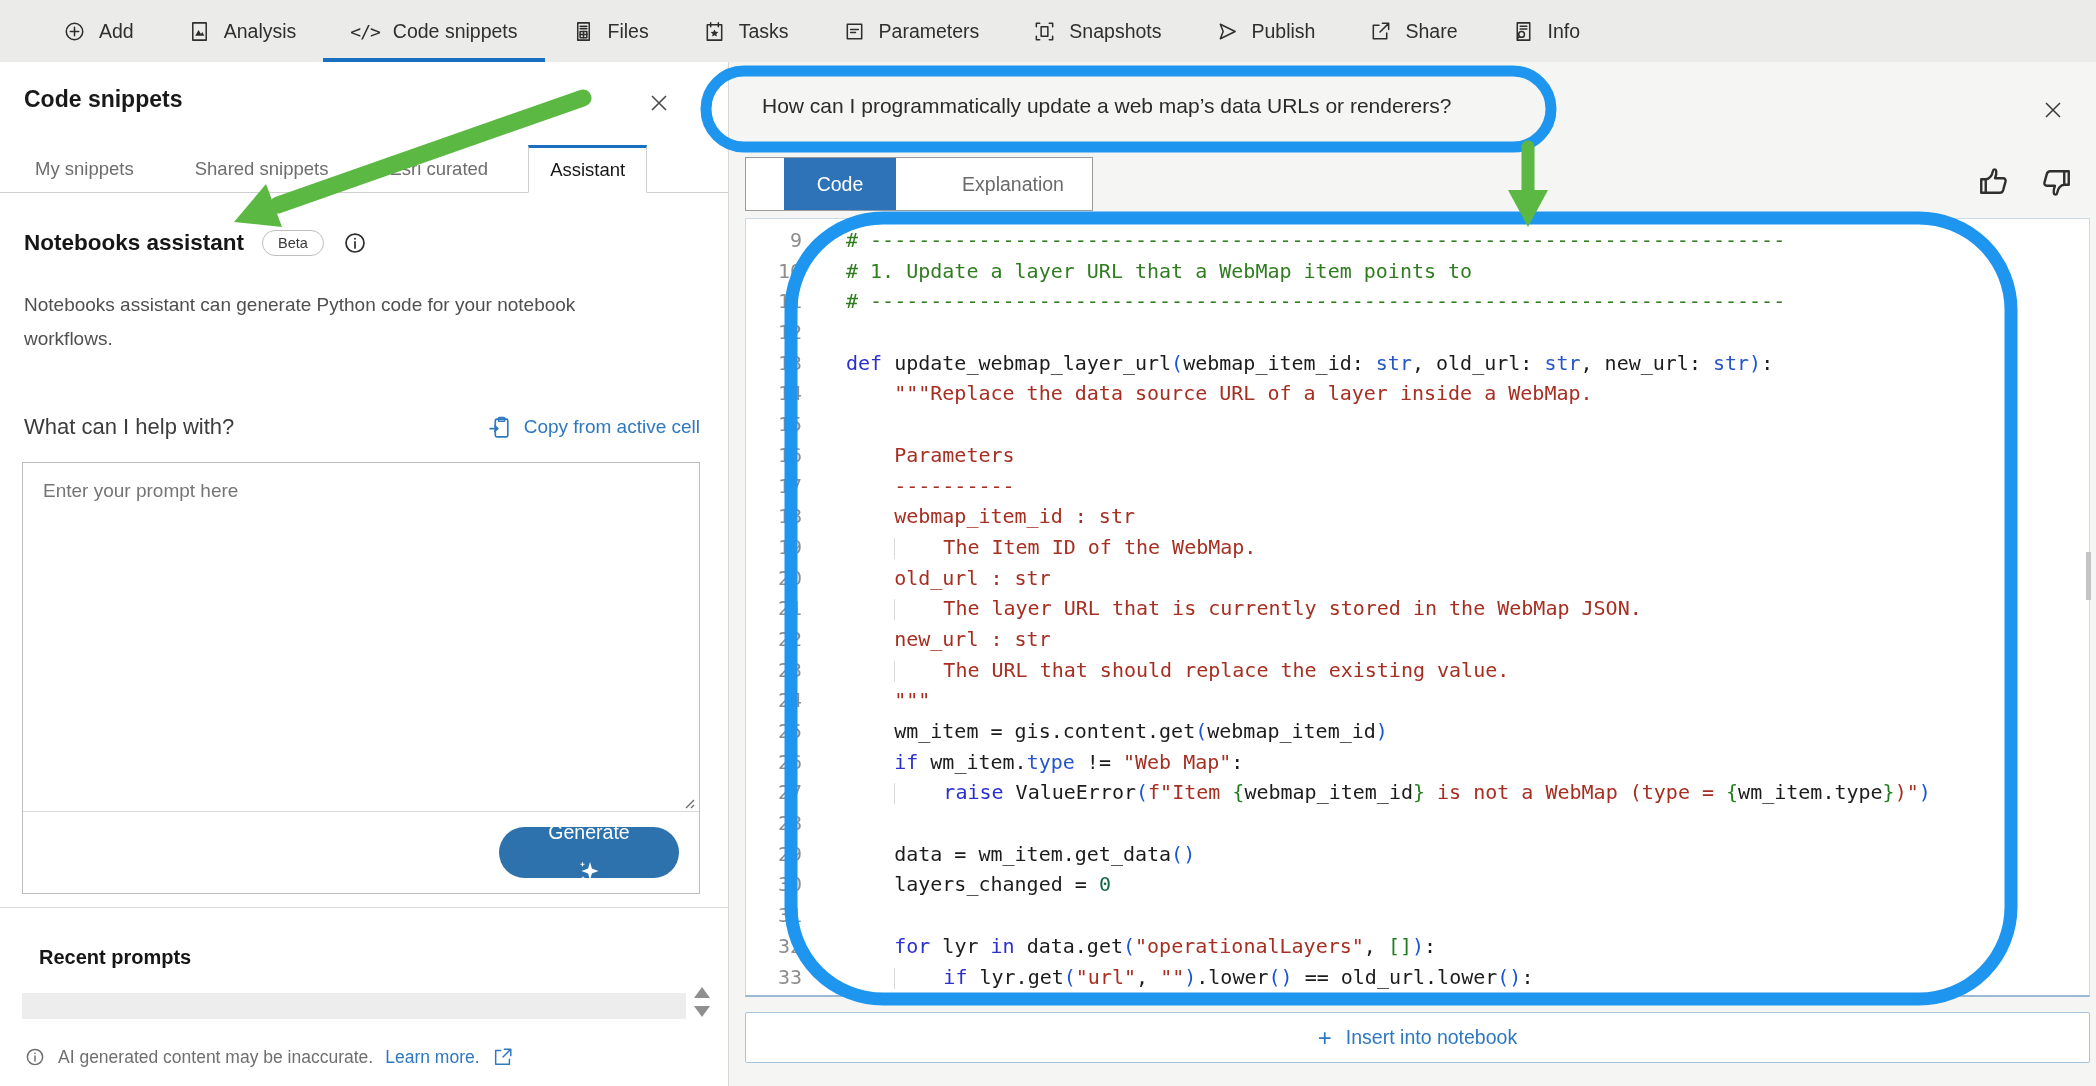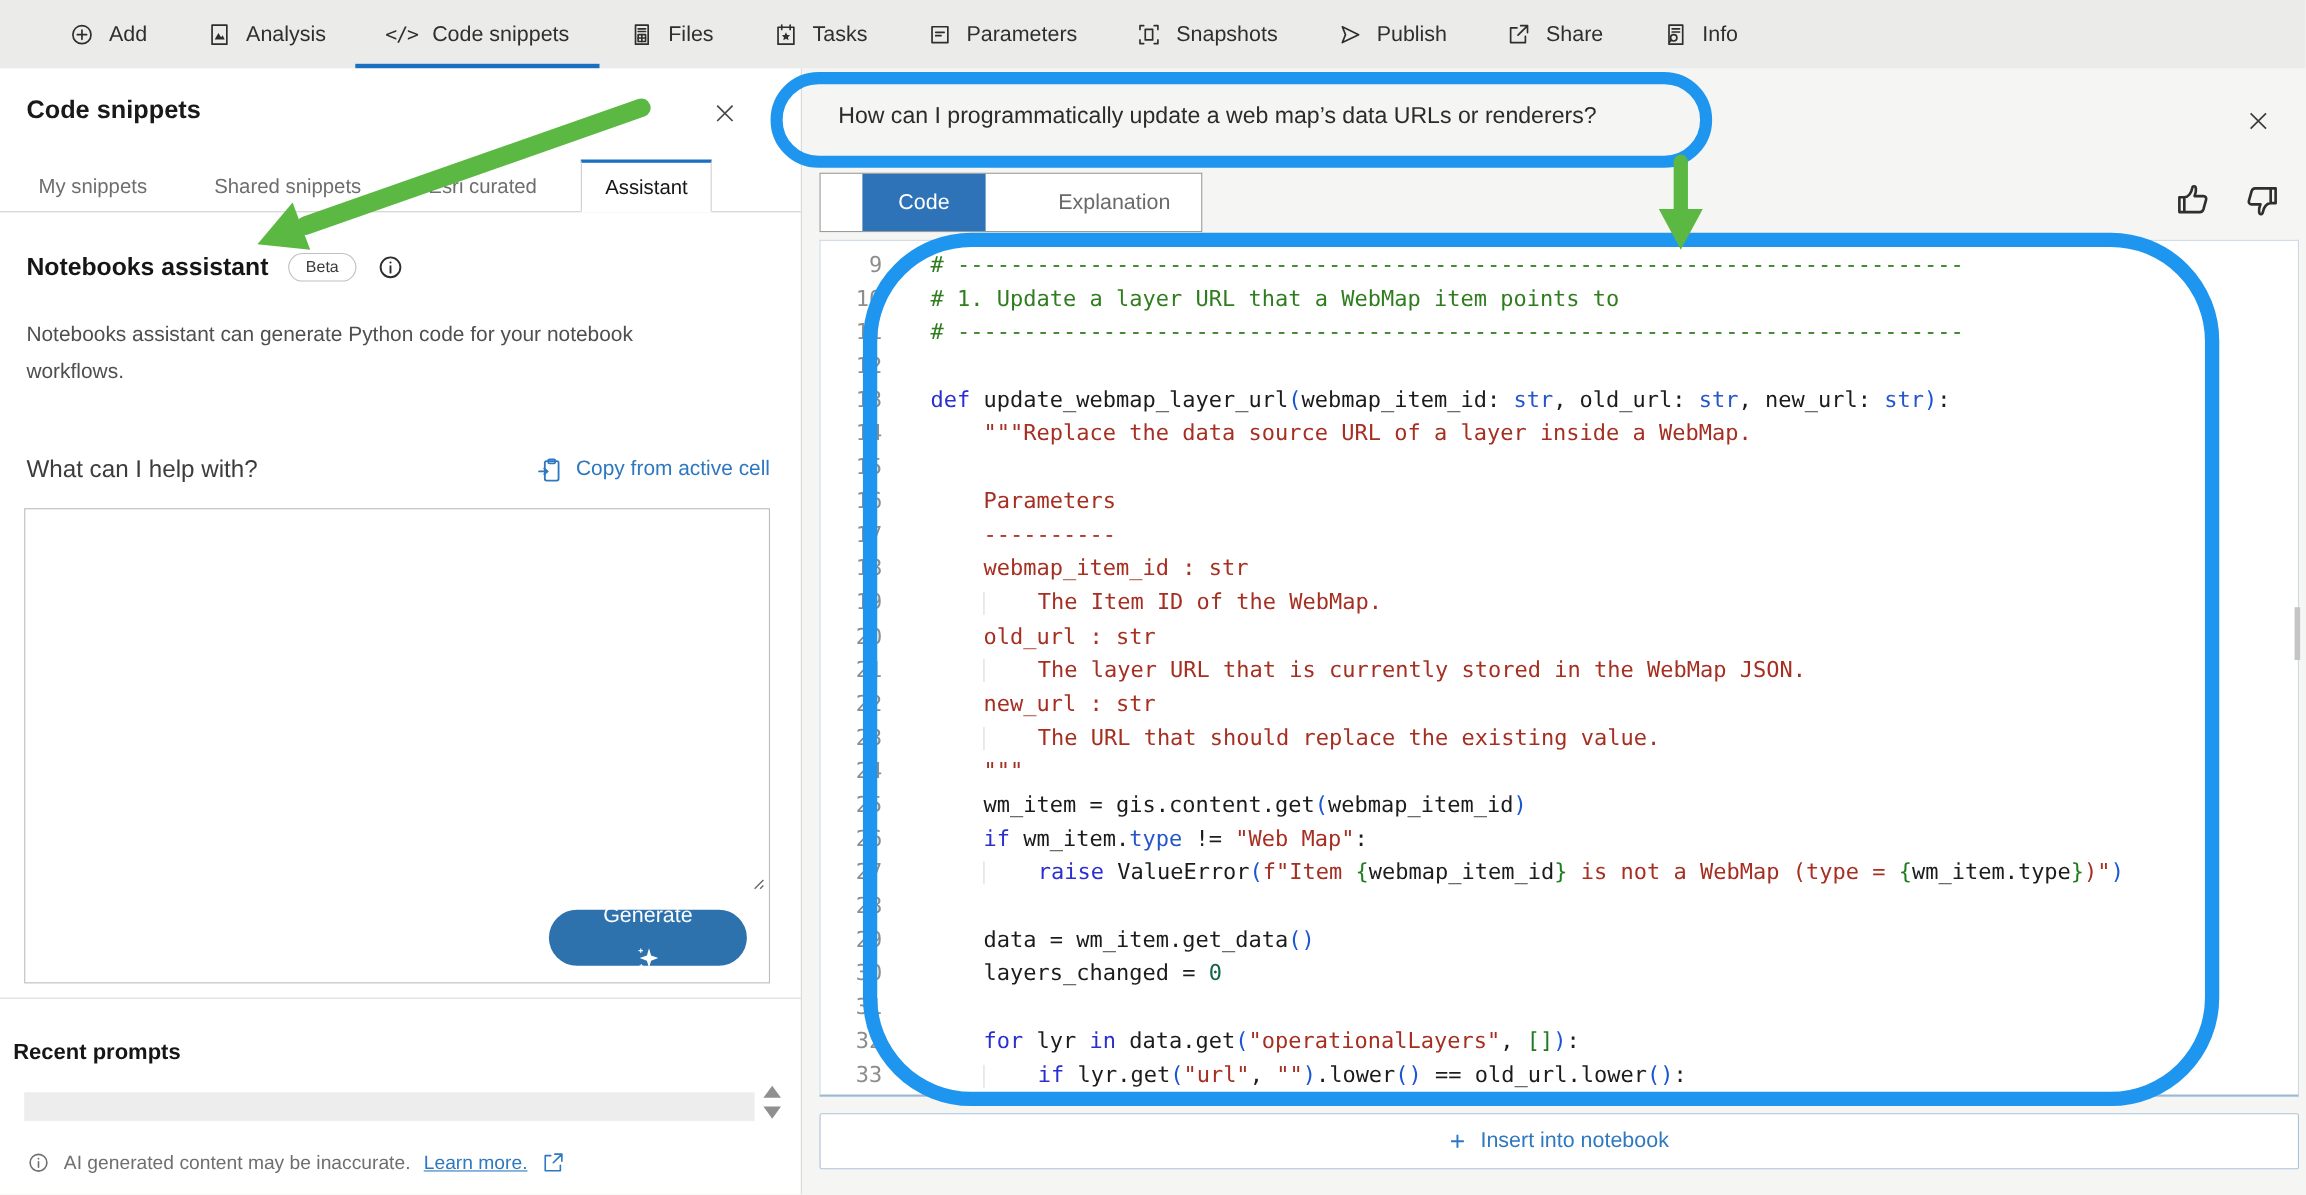--- a/index.html
+++ b/index.html
@@ -38,27 +38,27 @@
               background:#fff;box-sizing:border-box;}
   .prompt-input{position:absolute;left:0;top:0;right:0;height:349px;border:none;border-bottom:1px solid #d9d9d9;
               resize:none;outline:none;font-family:"Liberation Sans",sans-serif;font-size:19px;color:#2e2e2e;
               padding:17px 20px;box-sizing:border-box;width:100%;}
   .prompt-input::placeholder{color:#757575;}
   .resize-glyph{position:absolute;right:3px;top:333px;}
   .generate-btn{position:absolute;right:20px;top:364px;width:180px;height:51px;border-radius:26px;
               background:var(--generate-blue,#2e72ad);color:#fff;font-size:19.5px;display:flex;align-items:center;
               justify-content:center;gap:14px;cursor:pointer;flex-direction:column;}
   .panel-divider{position:absolute;left:0;right:0;top:845px;height:1px;background:#dadada;}
-  .recent-heading{position:absolute;left:12px;top:884px;font-size:20px;font-weight:700;color:#161616;}
+  .recent-heading{position:absolute;left:39px;top:884px;font-size:20px;font-weight:700;color:#161616;}
   .recent-item{position:absolute;left:22px;top:931px;width:664px;height:26px;background:#ededed;cursor:pointer;}
   .spin{position:absolute;left:694px;width:0;height:0;border-left:8px solid transparent;border-right:8px solid transparent;cursor:pointer;}
   .spin.up{top:925px;border-bottom:11px solid #8f8f8f;}
   .spin.down{top:944px;border-top:11px solid #8f8f8f;}
   .ai-note{position:absolute;left:24px;top:984px;display:flex;align-items:center;gap:12px;font-size:17.5px;color:#6f6f6f;}
-  .learn-more{color:var(--link-blue,#2e78c0);text-decoration:underline;cursor:pointer;}
+  .learn-more{color:var(--link-blue,#2e78c0);cursor:pointer;}
 
   
   .right-panel{position:absolute;left:729px;top:62px;right:0;bottom:0;background:#f5f5f4;}
   .question{position:absolute;left:762px;top:94px;width:800px;font-size:21px;color:#2b2b2b;z-index:1;}
   .resp-close{position:absolute;left:2042px;top:99px;width:24px;height:24px;cursor:pointer;z-index:1;}
   .seg-tabs{position:absolute;left:745px;top:157px;display:flex;border:1px solid #9a9a9a;background:#fff;z-index:1;}
   .seg-tab{height:52px;display:flex;align-items:center;justify-content:center;font-size:19.5px;cursor:pointer;margin-left:38px;}
   .seg-tab.code{width:112px;background:var(--code-tab-blue,#2e73b8);color:#fff;}
   .seg-tab.expl{width:158px;color:#6a6a6a;}
   .thumbs{position:absolute;left:1976px;top:164px;display:flex;gap:26px;z-index:1;}
@@ -220,20 +220,21 @@
             <rect x="7" y="4" width="12" height="17" rx="1.5"></rect>
             <rect x="10" y="2.5" width="6" height="3.5" rx="1"></rect>
             <path d="M2 13h7M6.5 10.5L9.5 13 6.5 15.5"></path>
           </svg>
       </span>
       <span>Copy from active cell</span>
     </span>
   </div>
 
   <div class="prompt-box">
+    <textarea class="prompt-input" placeholder="Enter your prompt here" style=""></textarea>
     <span class="resize-glyph">
       <svg width="14" height="14" viewBox="0 0 14 14">
           <path d="M12 4L4 12M12 9l-3 3" stroke="#6a6a6a" stroke-width="1.3"></path>
         </svg>
     </span>
     <div class="generate-btn">
       <span>Generate</span>
       <span>
         <svg width="26" height="26" viewBox="0 0 26 26">
             <path d="M14 4l1.9 6.6L22.5 13l-6.6 2.4L14 22l-1.9-6.6L5.5 13l6.6-2.4z" fill="#fff"></path>

